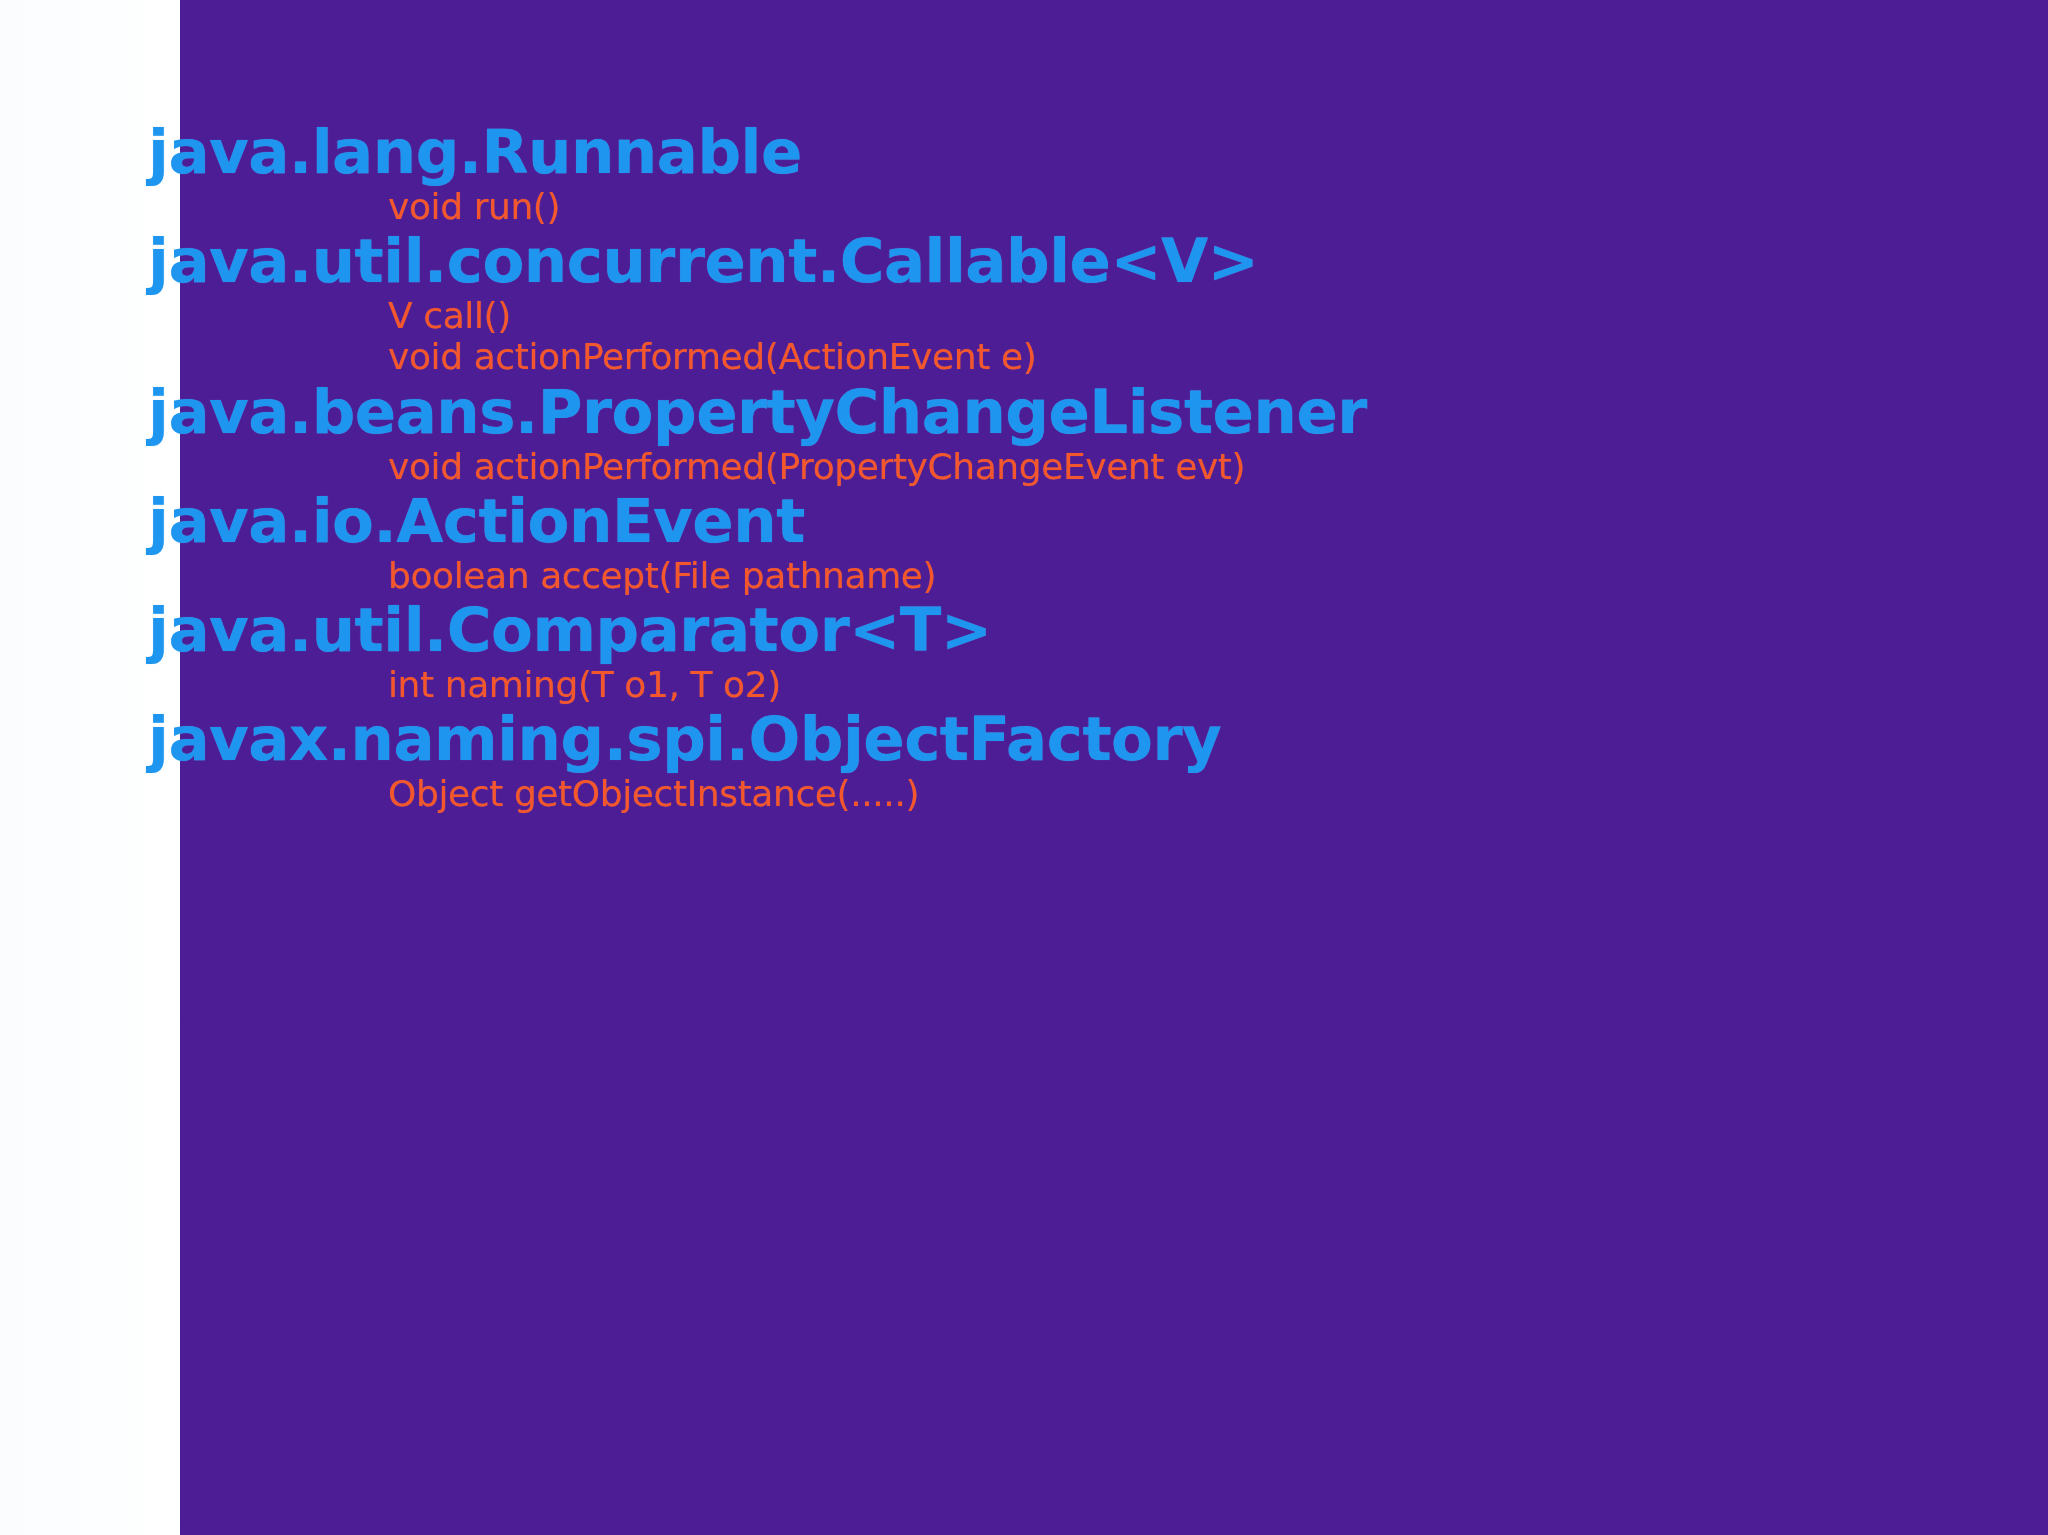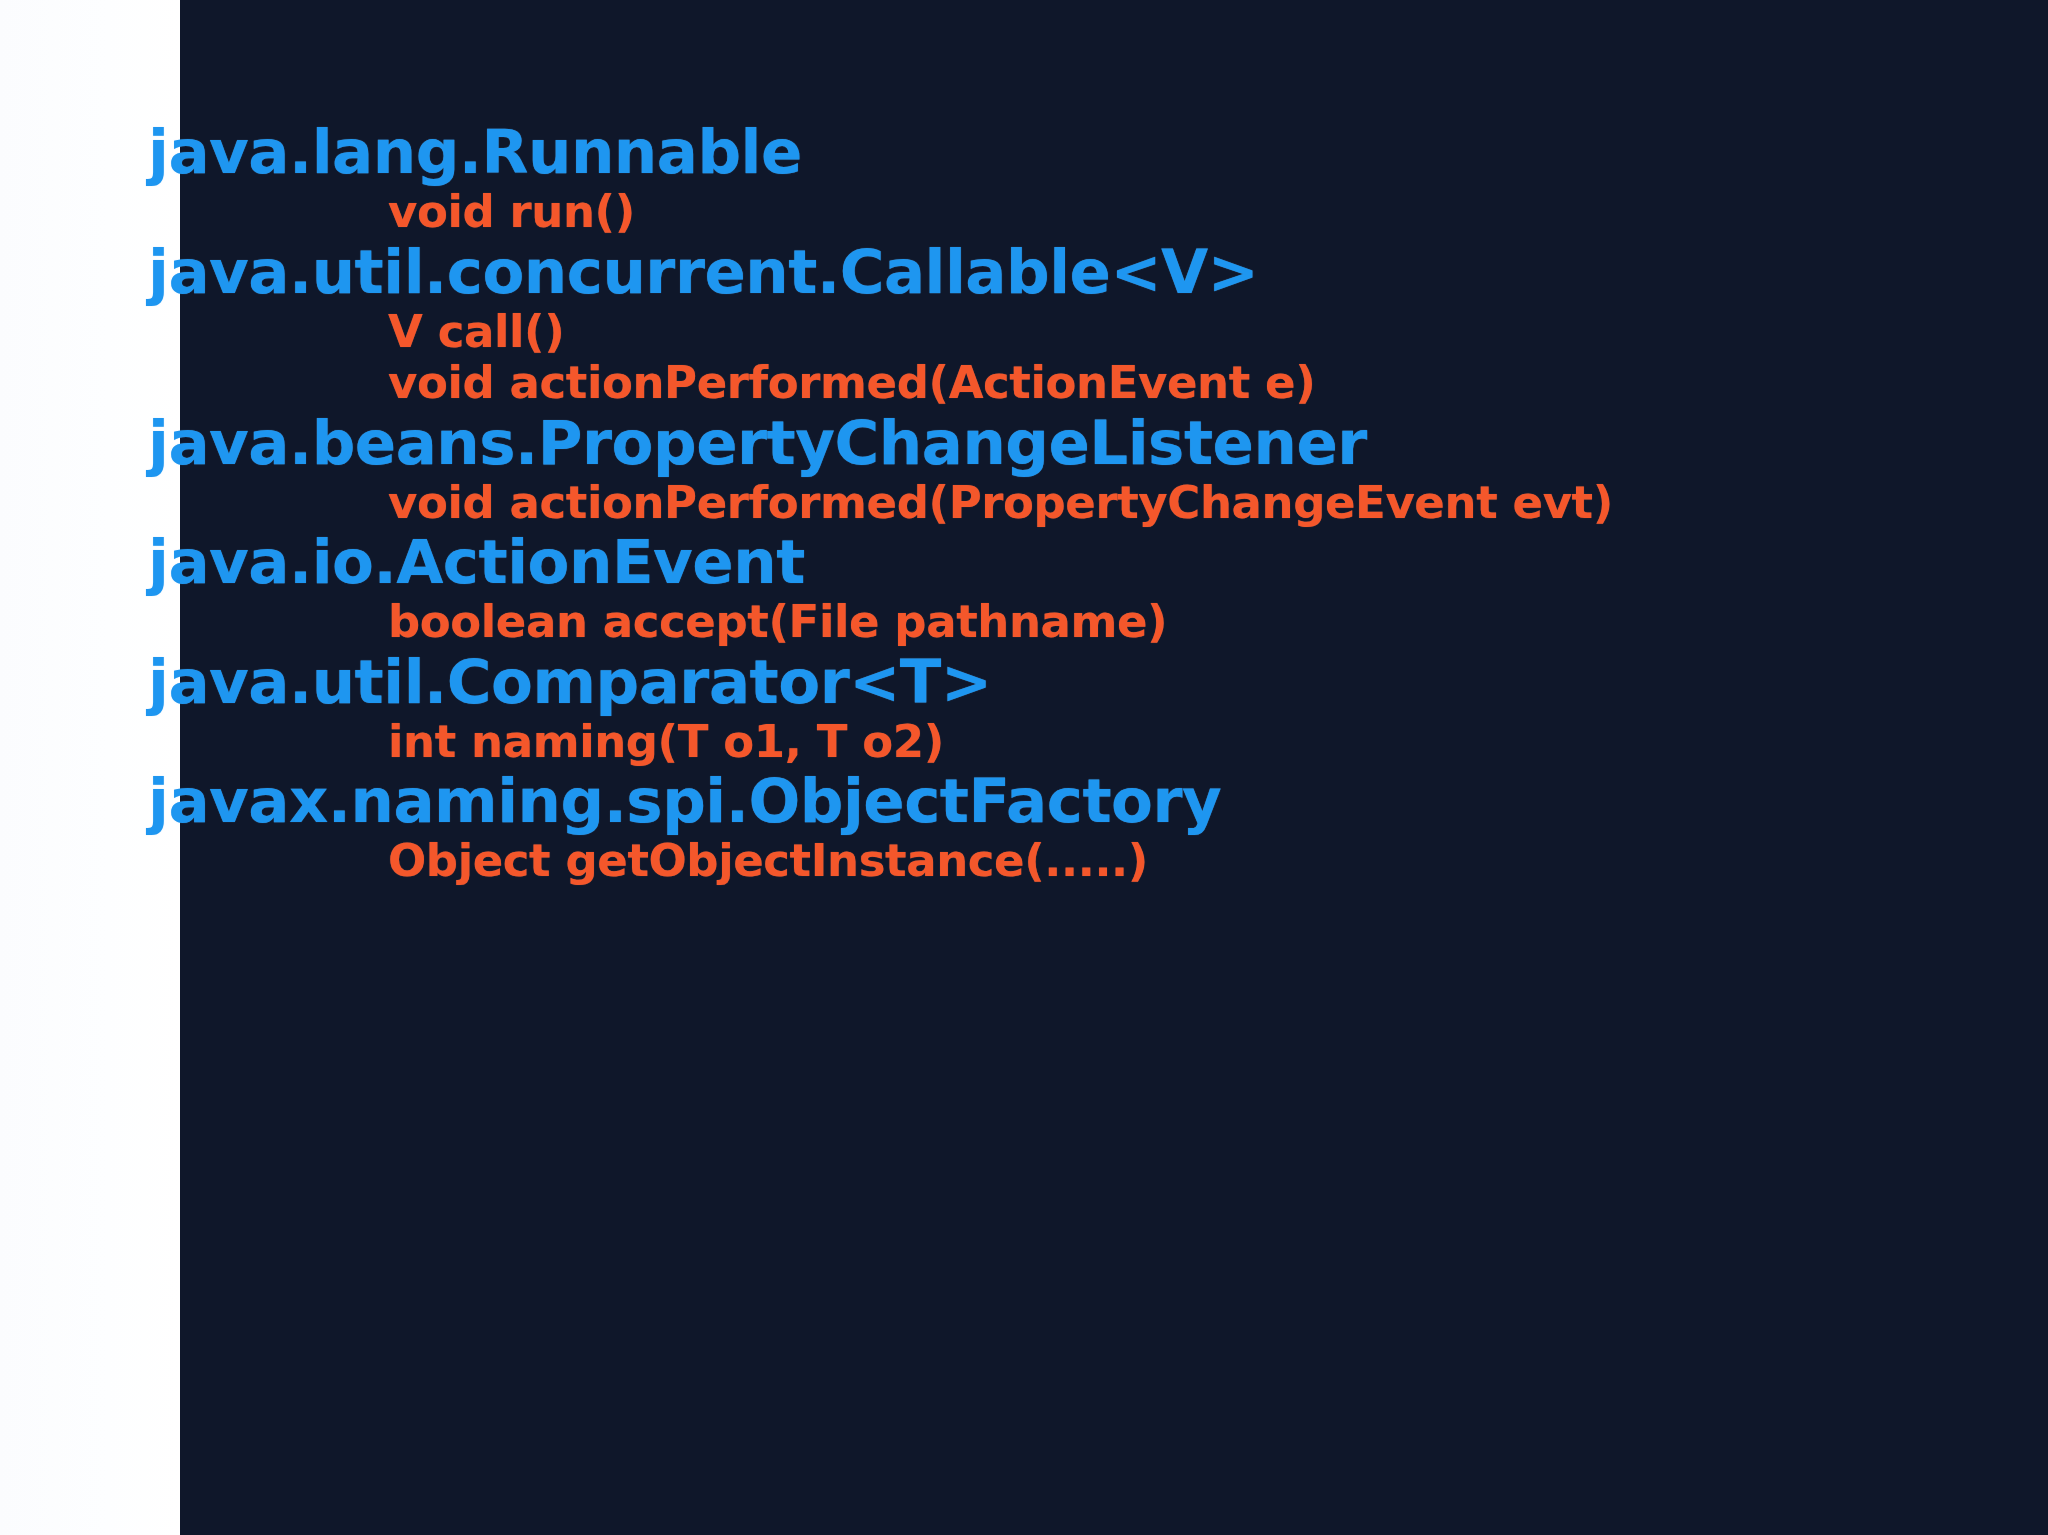--- a/index.html
+++ b/index.html
@@ -13,21 +13,21 @@
     background: #ffffff;
     font-family: "DejaVu Sans", sans-serif;
     overflow: hidden;
   }
 
   
   #slide {
     position: relative;
     width: 2048px;
     height: 1535px;
-    background: #0f172a;
+    background: #4c1d95;
     box-sizing: border-box;
     overflow: hidden;
   }
 
   
   #slide::before {
     content: "";
     position: absolute;
     left: 0; top: 0;
     width: 180px; height: 100%;
@@ -54,22 +54,22 @@
     font-size: 61px;
     line-height: 1.115;
     letter-spacing: -0.5px;
     white-space: pre;
     text-shadow: 0 0 1px rgba(120,190,245,0.55);
   }
 
   .method {
     display: block;
     color: #f4572b;
-    font-weight: bold;
-    font-size: 45px;
+    font-weight: normal;
+    font-size: 36px;
     line-height: 1.145;
     letter-spacing: -0.4px;
     white-space: pre;
     margin-left: 240px;
     text-shadow: 0 0 1px rgba(246,140,105,0.45);
   }
 </style>
 </head>
 <body>
 

